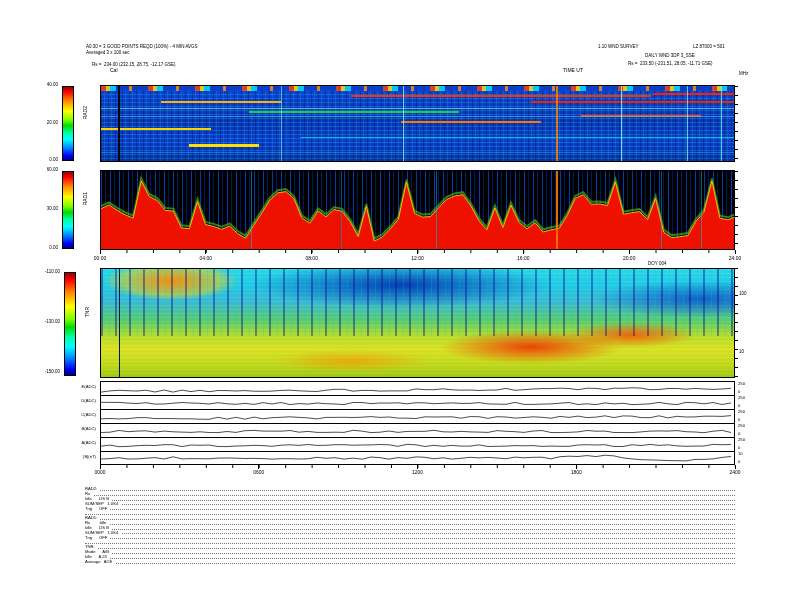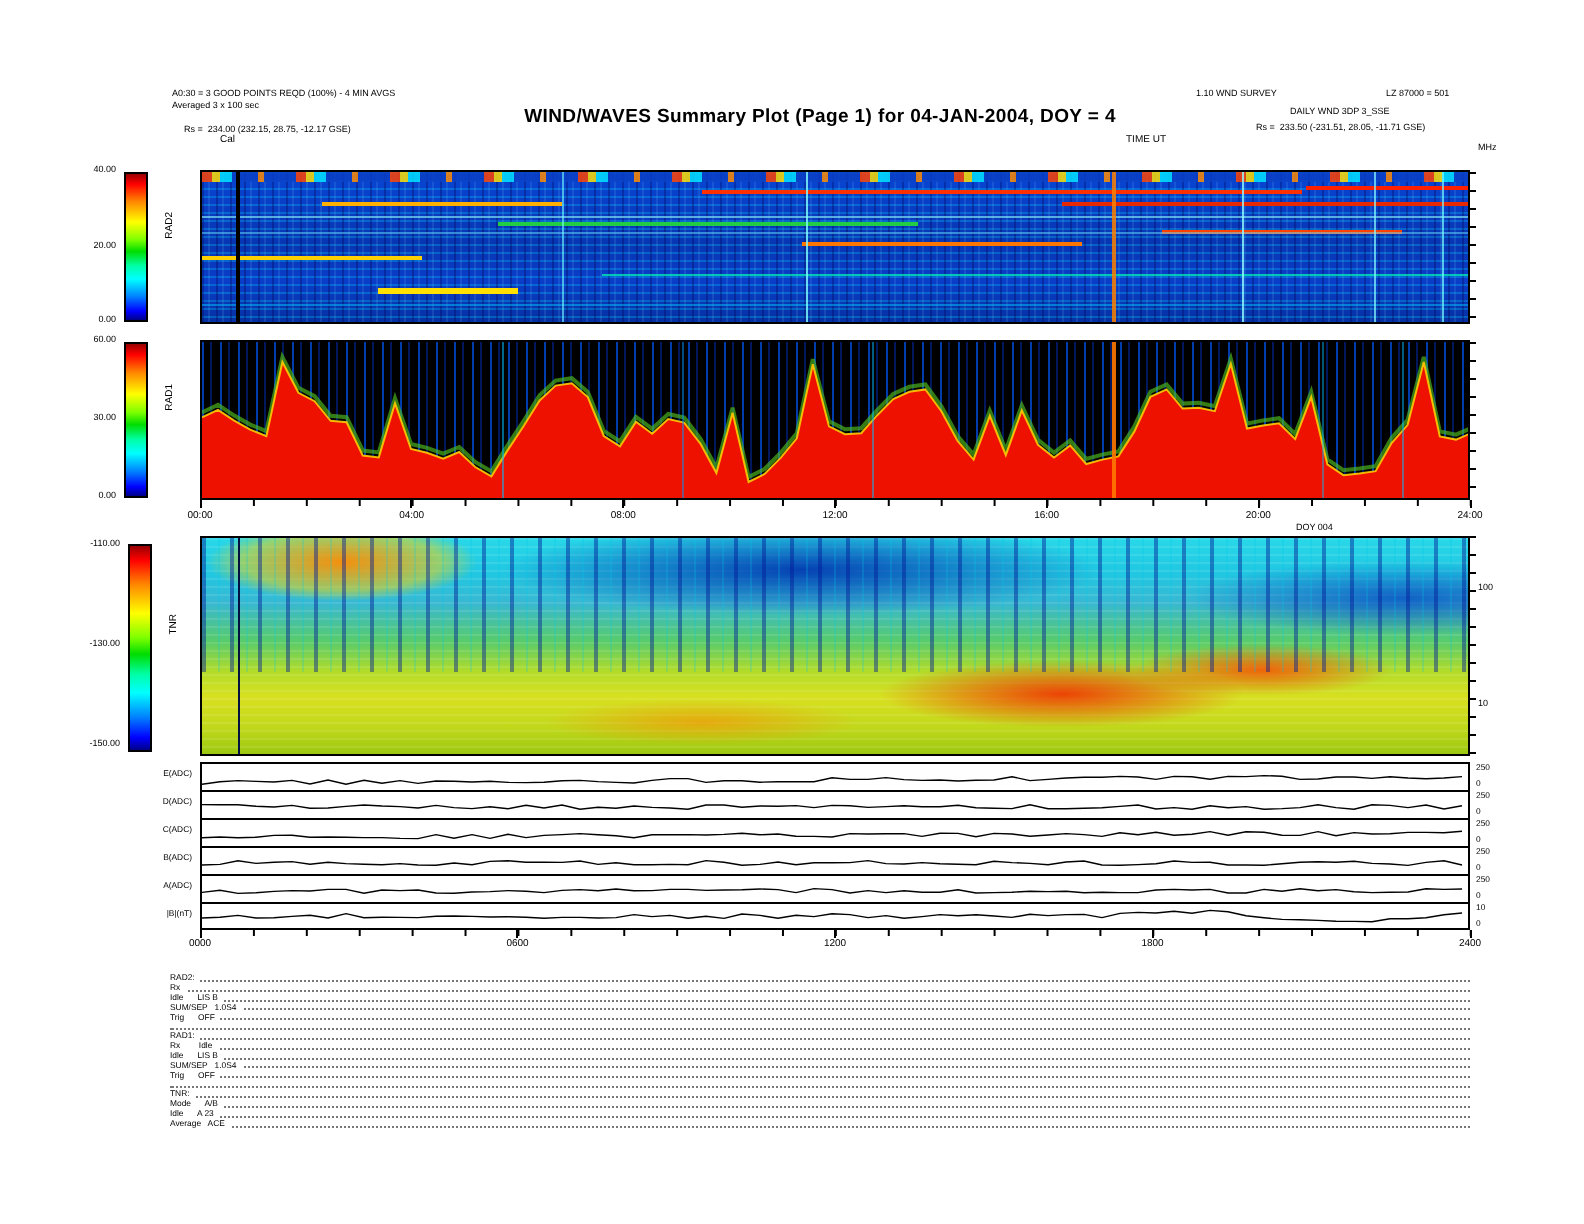--- a/index.html
+++ b/index.html
@@ -92,21 +92,20 @@
 </style>
 </head>
 <body>
 
 <div id="page">
 
   <span class="abs t45" style="left:86px; top:44px;">A0:30 = 3 GOOD POINTS REQD (100%) - 4 MIN AVGS</span>
   <span class="abs t45" style="left:86px; top:50px;">Averaged 3 x 100 sec</span>
   <span class="abs t45" style="left:92px; top:62px;">Rs =  234.00 (232.15, 28.75, -12.17 GSE)</span>
 
-  <span class="abs title" style="left:410px; top:53px; transform:translateX(-50%);">WIND/WAVES Summary Plot (Page 1) for 04-JAN-2004, DOY = 4</span>
 
   <span class="abs t45" style="left:598px; top:44px;">1.10 WND SURVEY</span>
   <span class="abs t45" style="left:693px; top:44px;">LZ 87000 = 501</span>
   <span class="abs t45" style="left:645px; top:53px;">DAILY WND 3DP 3_SSE</span>
   <span class="abs t45" style="left:628px; top:61px;">Rs =  233.50 (-231.51, 28.05, -11.71 GSE)</span>
 
   <span class="abs t5" style="left:110px; top:67px;">Cal</span>
   <span class="abs t5" style="left:563px; top:67px;">TIME UT</span>
   <span class="abs t45" style="left:739px; top:71px;">MHz</span>
 

